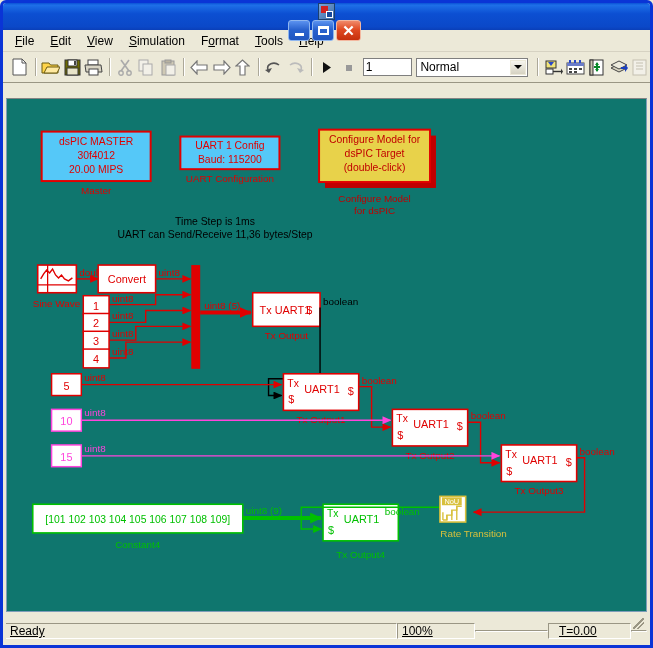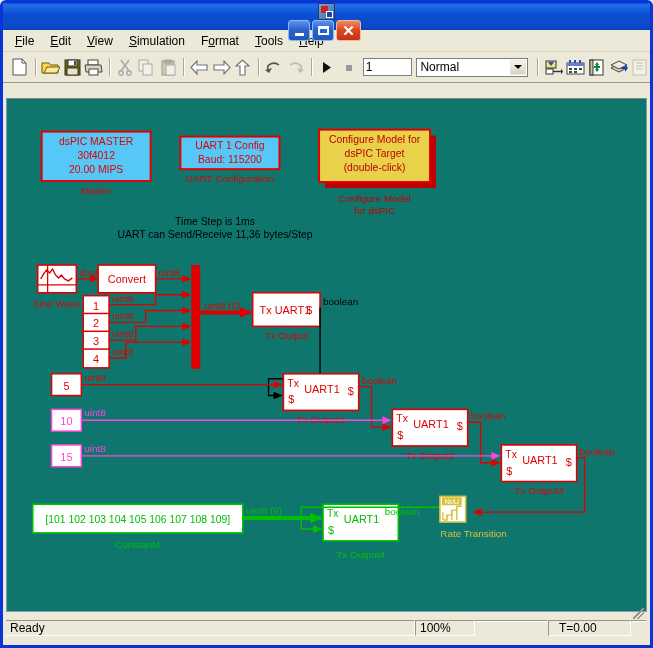--- a/index.html
+++ b/index.html
@@ -96,30 +96,31 @@
   
   .canvas{
     position:absolute;left:3px;top:95px;right:3px;bottom:33px;
     background:#0f766e;border:1px solid #7f9db9;border-top-color:#848484;
     overflow:hidden;
   }
   .cv{position:absolute;left:0;top:0;width:100%;height:100%;}
   
   .statusbar{
     position:absolute;left:3px;right:3px;bottom:3px;height:22px;
-    background:#ece9d8;display:flex;align-items:flex-start;
+    background:#ece9d8;display:flex;align-items:center;
     font-size:12px;
+    text-decoration:underline;
   }
   .sb-cell{
     border:1px solid #fff;border-top-color:#9a9684;border-left-color:#9a9684;
     box-sizing:border-box;display:flex;align-items:center;padding-left:4px;
     color:#000;white-space:nowrap;
   }
   .sb-main{flex:1;border-left:none;}
-  .sb-zoom{width:60px;}
+  .sb-zoom{width:78px;}
   .sb-blank{width:73px;}
   .sb-time{width:83px;padding-left:10px;}
   .sb-solver{width:160px;}
   .sb-grip{width:16px;position:relative;}
   .sb-grip::after{
     content:"";position:absolute;right:2px;bottom:2px;width:11px;height:11px;
     background:
       linear-gradient(135deg,transparent 45%,#9a9684 45%,#9a9684 55%,transparent 55%),
       linear-gradient(135deg,transparent 65%,#9a9684 65%,#9a9684 75%,transparent 75%);
   }

